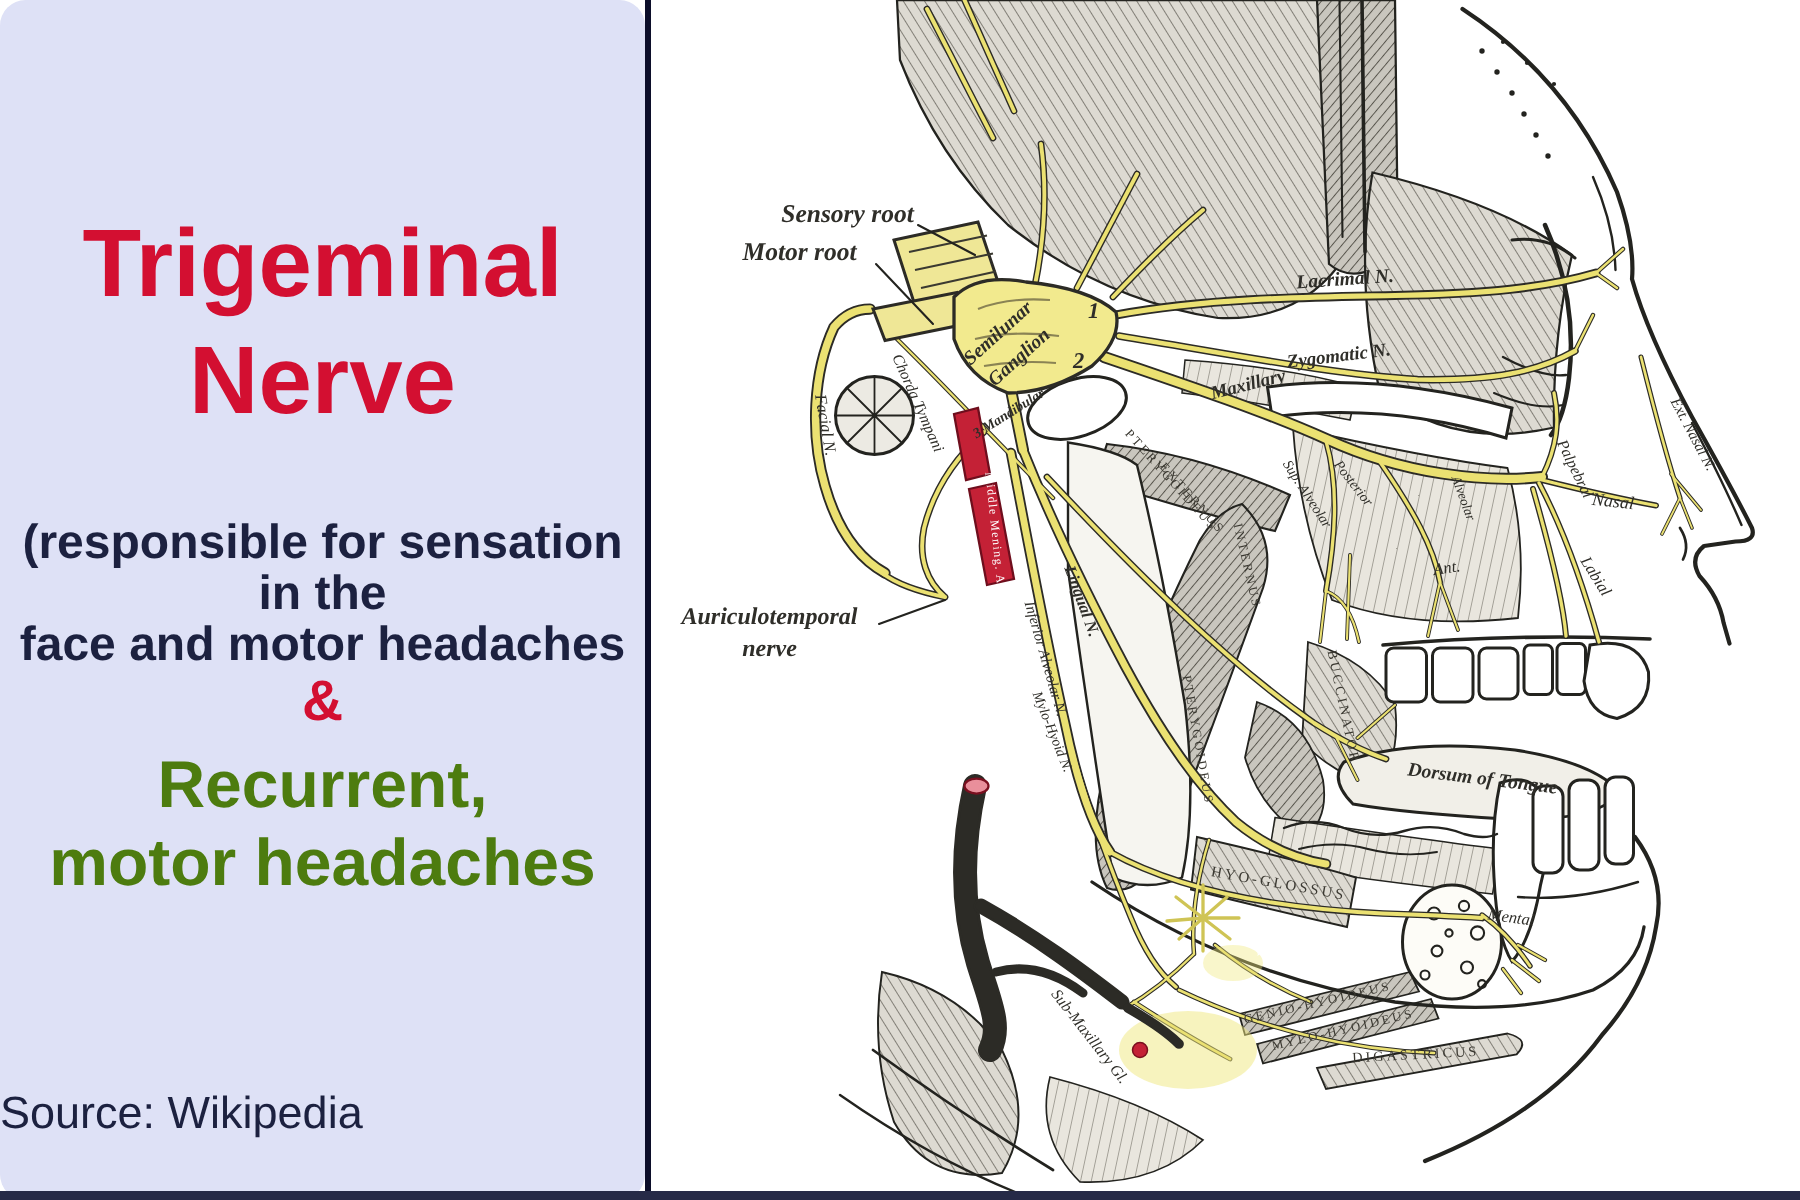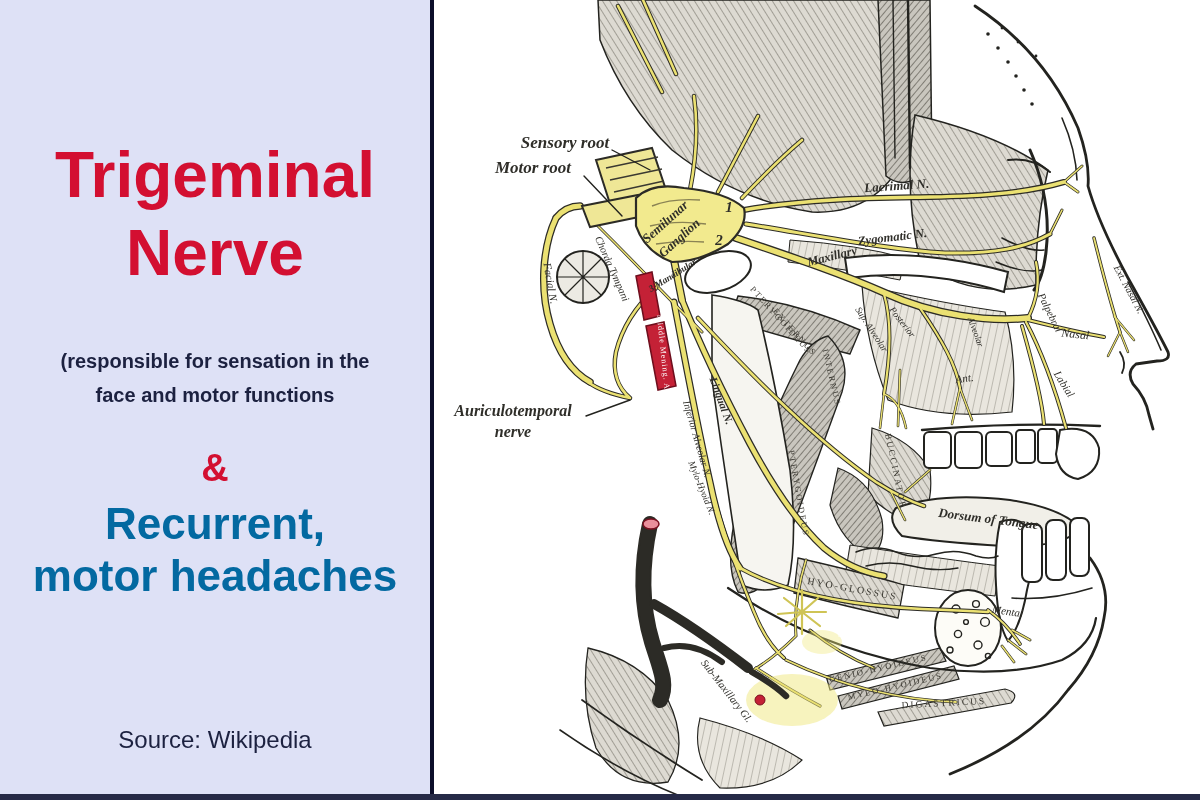--- a/index.html
+++ b/index.html
@@ -1,31 +1,31 @@
 <!DOCTYPE html>
 <html><head>
 <meta charset="utf-8">
 <style>
   html,body{margin:0;padding:0;}
   body{width:1200px;height:800px;overflow:hidden;font-family:"Liberation Sans",sans-serif;background:#ffffff;position:relative;}
   .stage{position:absolute;inset:0;width:1200px;height:800px;}
   
-  .left-panel{position:absolute;left:0;top:0;width:430px;height:800px;background:#dee1f6;}
+  .left-panel{position:absolute;left:0;top:0;width:430px;height:800px;background:#dee1f6;border-radius:17px;}
   .divider{position:absolute;left:430px;top:0;width:4px;height:800px;background:#0c0e2a;}
   .bottom-bar{position:absolute;left:0;bottom:0;width:1200px;height:6px;background:#262a47;z-index:30;}
   .lp-title{position:absolute;left:0;top:136px;width:430px;text-align:center;color:#d30f31;
             font-weight:bold;font-size:64px;line-height:78px;letter-spacing:0px;}
   .lp-sub{position:absolute;left:0;top:344px;width:430px;text-align:center;color:#1c2140;
-          font-weight:bold;font-size:20px;line-height:34px;}
+          font-weight:bold;font-size:32px;line-height:34px;}
   .lp-amp{position:absolute;left:0;top:448px;width:430px;text-align:center;color:#d30f31;
           font-weight:bold;font-size:38px;line-height:40px;}
-  .lp-head2{position:absolute;left:0;top:498px;width:430px;text-align:center;color:#0369a1;
+  .lp-head2{position:absolute;left:0;top:498px;width:430px;text-align:center;color:#4d7c0f;
             font-weight:bold;font-size:44px;line-height:52px;}
-  .lp-src{position:absolute;left:0;top:726px;width:430px;text-align:center;color:#1c2140;
-          font-size:24px;}
+  .lp-src{position:absolute;left:0;top:726px;width:430px;color:#1c2140;
+          font-size:30px;}
   
   .right-panel{position:absolute;left:434px;top:0;width:676px;height:800px;background:#ffffff;}
   svg{display:block;}
   .ink{stroke:#23231f;fill:none;stroke-linecap:round;stroke-linejoin:round;}
   .nb{stroke:#2c2b26;fill:none;stroke-linecap:round;stroke-linejoin:round;}
   .ny{stroke:#ebe172;fill:none;stroke-linecap:round;stroke-linejoin:round;}
   .nyf{stroke:#cfc455;fill:none;stroke-linecap:round;}
   .lab-i{font-family:"Liberation Serif",serif;font-style:italic;fill:#2f2e29;}
   .lab-c{font-family:"Liberation Serif",serif;text-transform:uppercase;letter-spacing:2px;fill:#3a3831;}
   .lab-w{font-family:"Liberation Serif",serif;fill:#ffffff;letter-spacing:1px;}
@@ -35,21 +35,21 @@
 
 <div class="stage">
 
   <div class="left-panel">
     <div class="lp-title">
       <div>Trigeminal</div>
       <div>Nerve</div>
     </div>
     <div class="lp-sub">
       <div>(responsible for sensation in the</div>
-      <div>face and motor functions</div>
+      <div>face and motor headaches</div>
     </div>
     <div class="lp-amp">&amp;</div>
     <div class="lp-head2">
       <div>Recurrent,</div>
       <div>motor headaches</div>
     </div>
     <div class="lp-src">Source: Wikipedia</div>
   </div>
   <div class="divider"></div>
 

